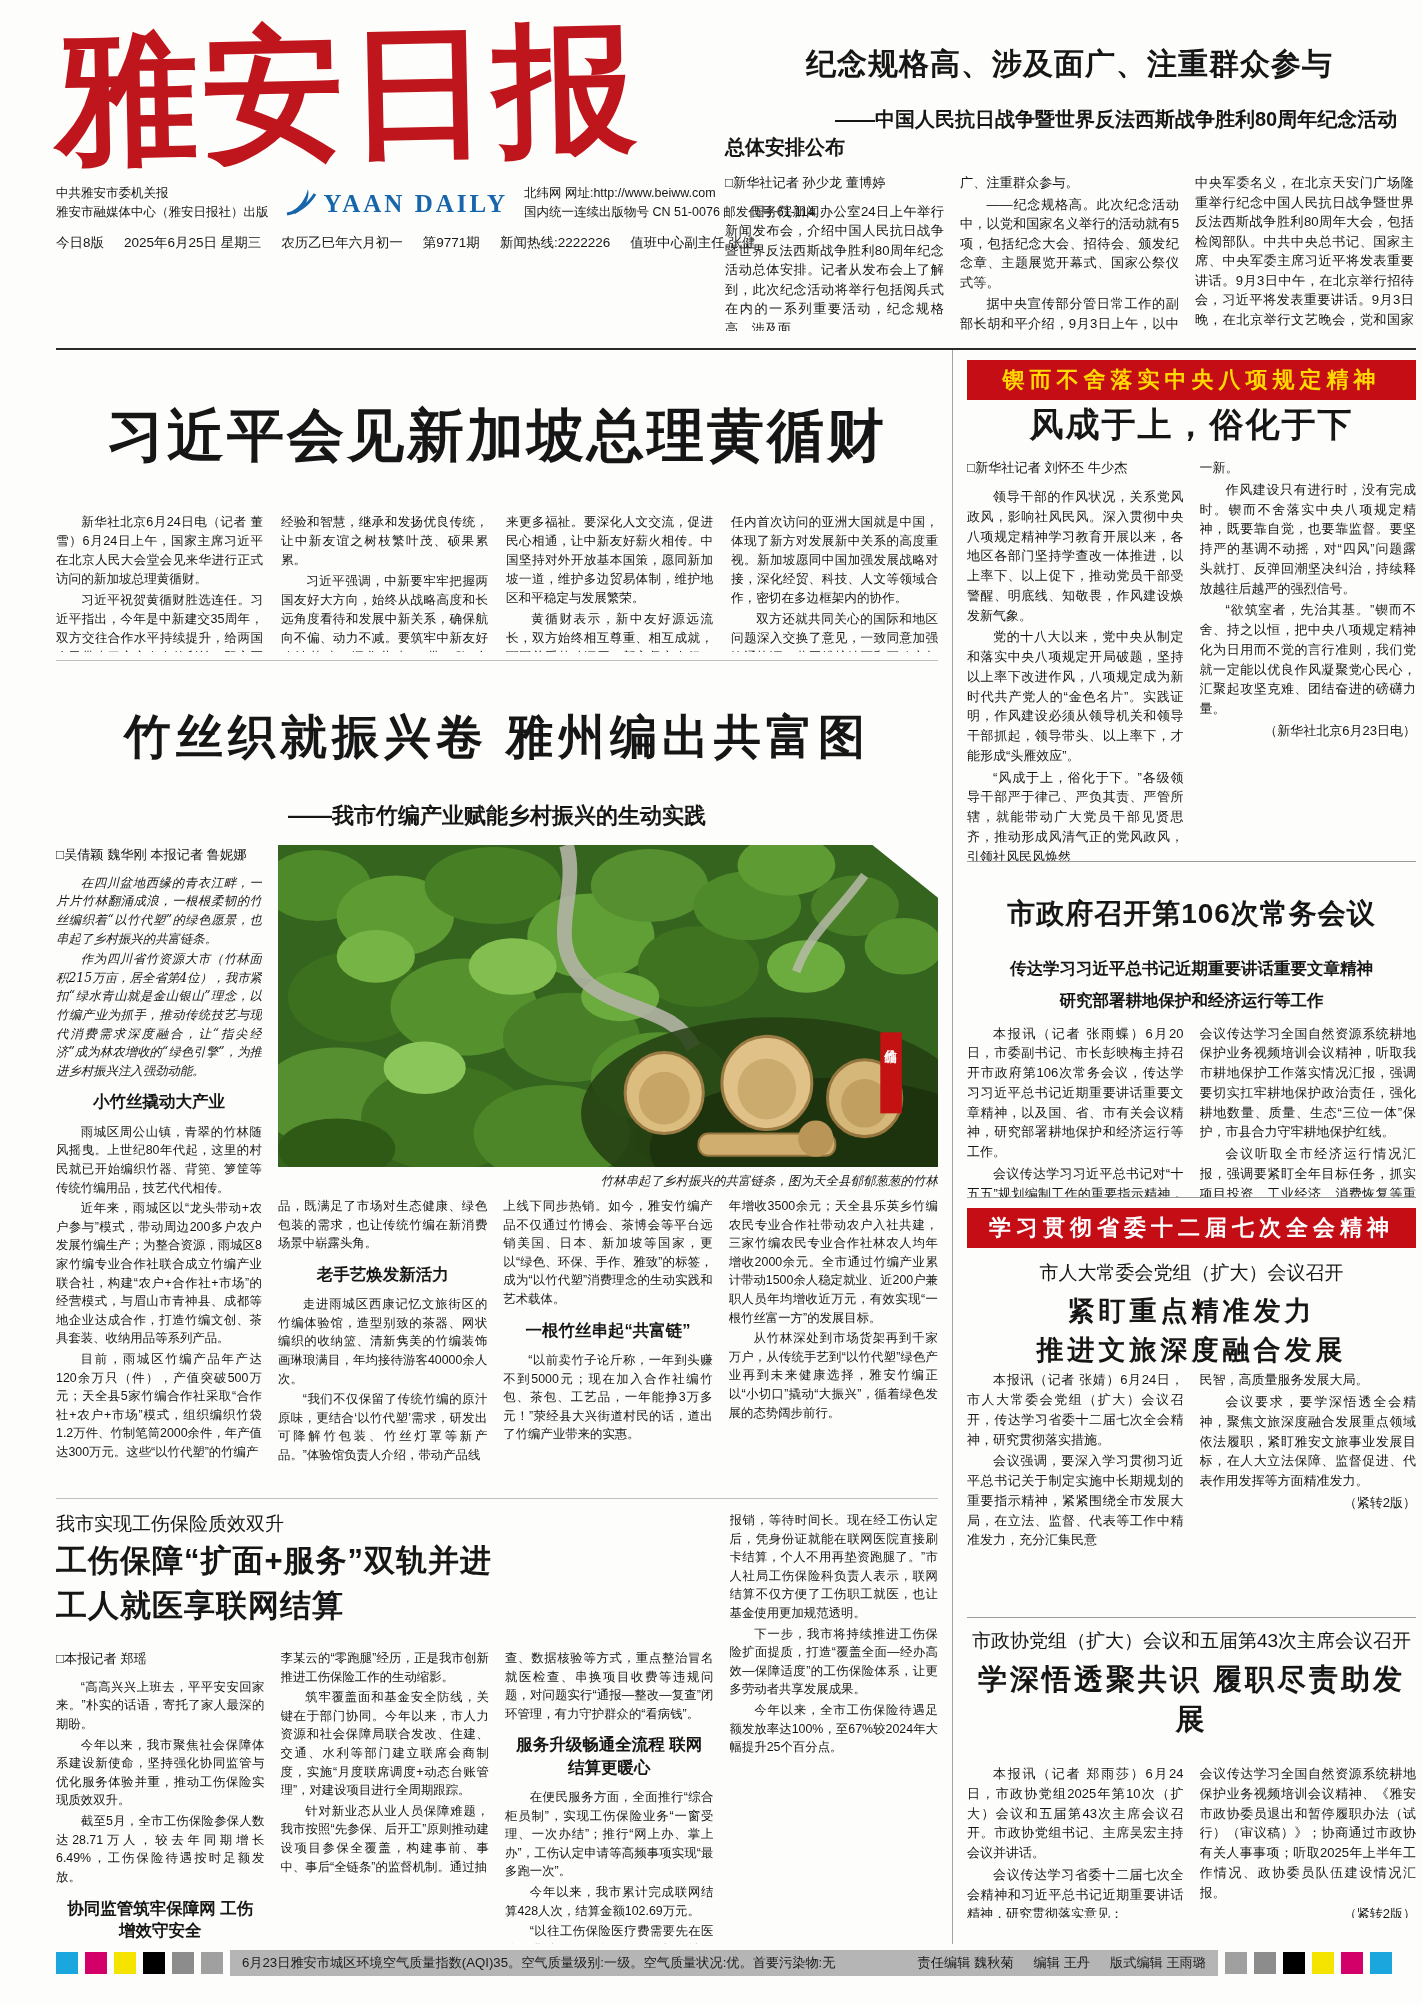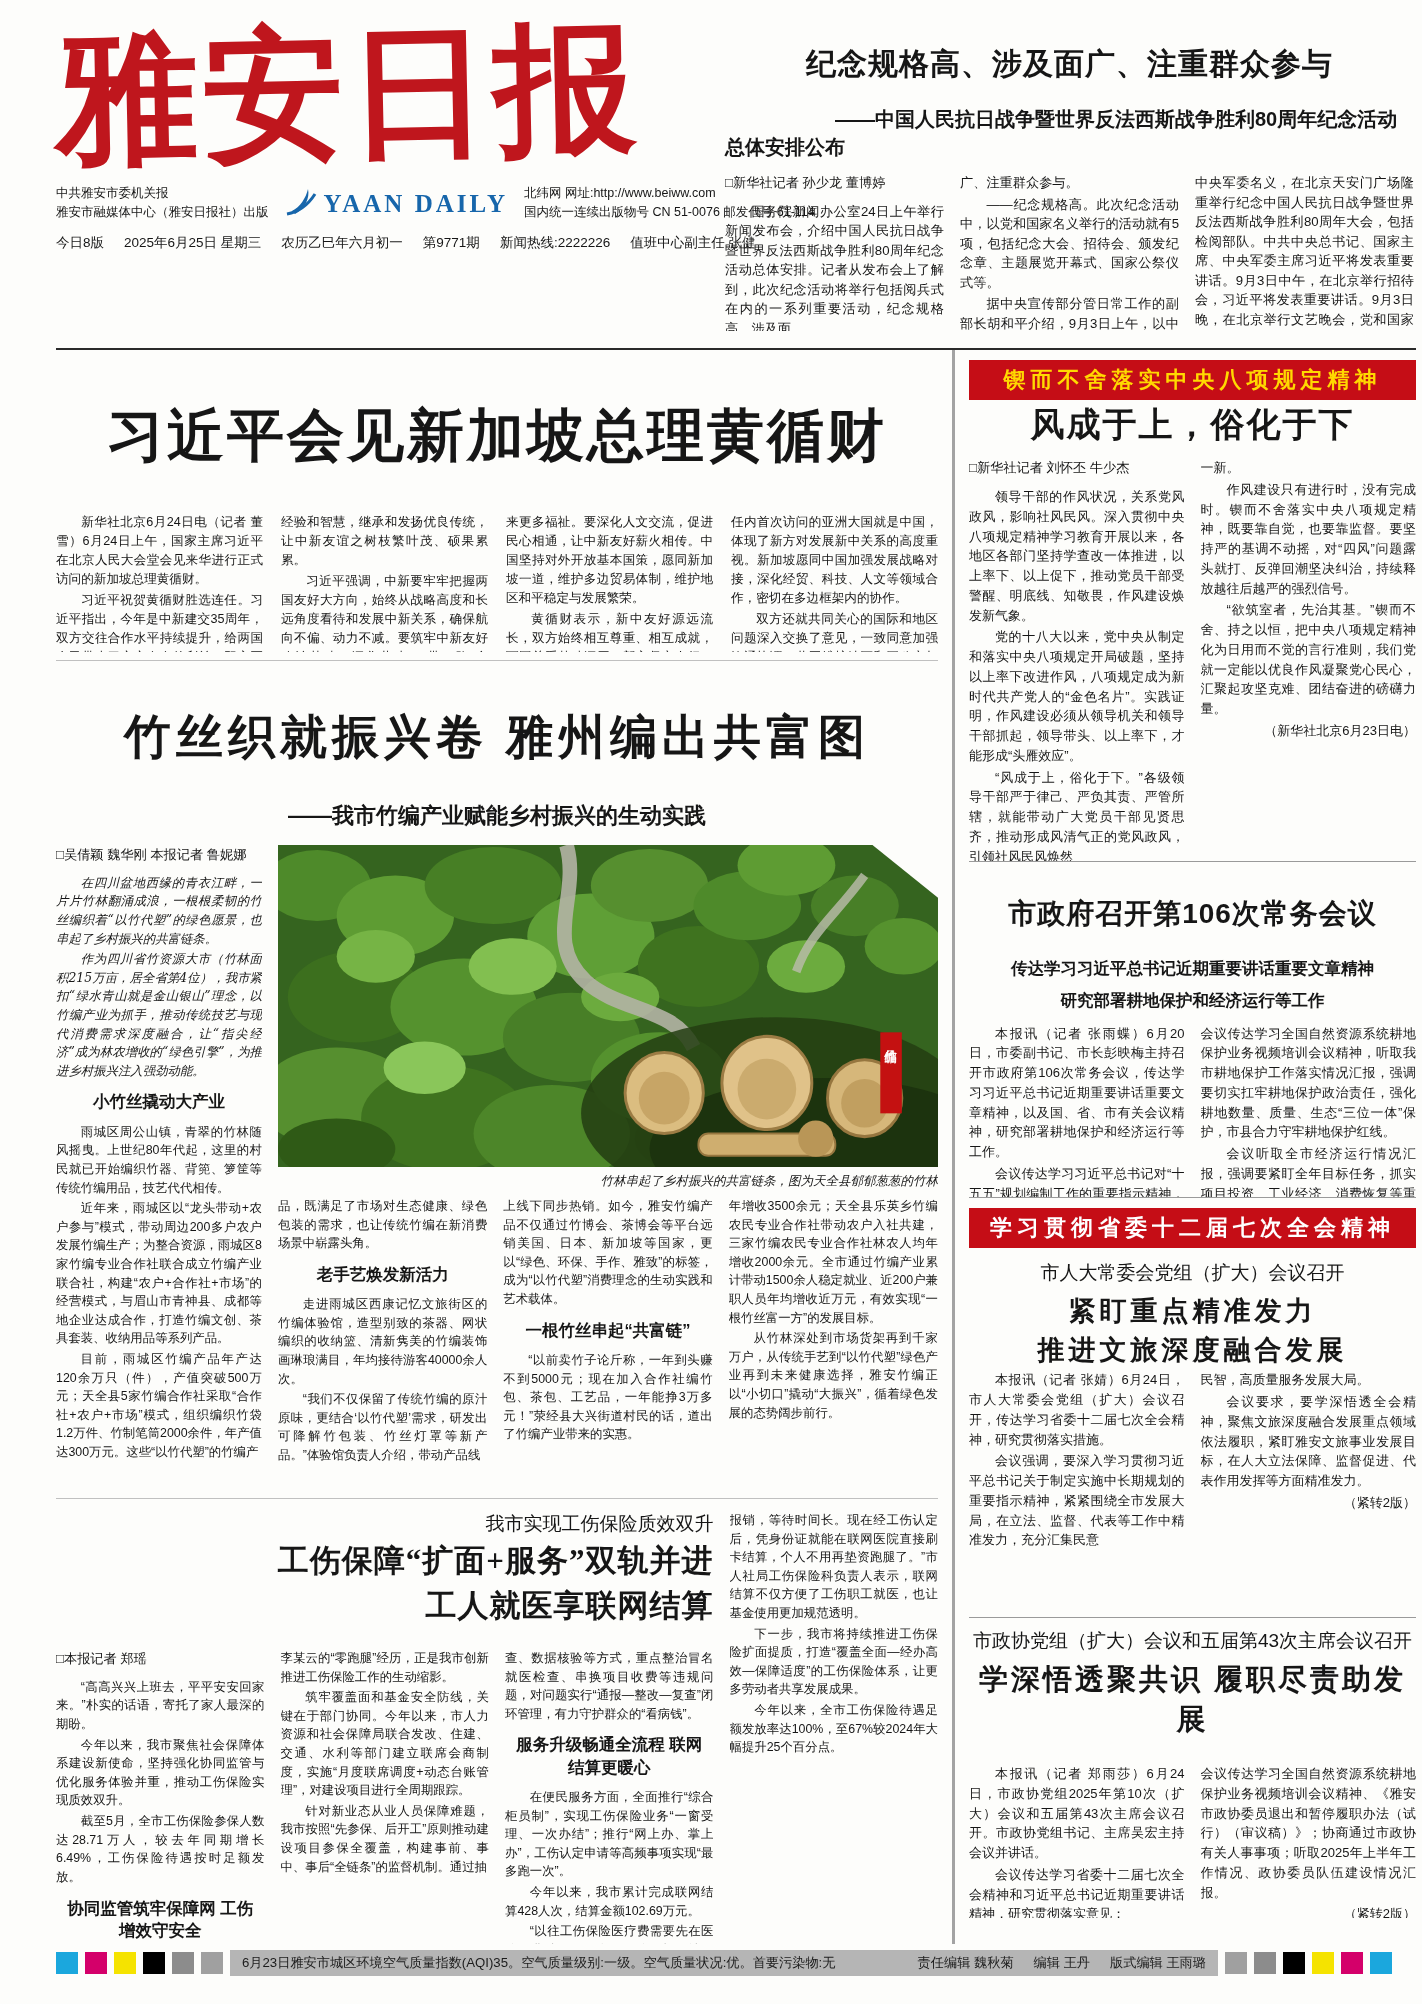--- a/index.html
+++ b/index.html
@@ -24,21 +24,21 @@
   
   .tr-art{flex:1;padding:12px 2px 0 14px;box-sizing:border-box;}
   .tr-title{font-size:30px;font-weight:bold;text-align:center;letter-spacing:1px;}
   .tr-sub{font-size:20px;font-weight:bold;margin-top:9px;line-height:1.4;text-indent:5.5em;text-align:left;}
   .tr-body{display:flex;gap:16px;margin-top:12px;height:158px;overflow:hidden;}
   .tr-col{flex:1;font-size:13.2px;line-height:1.48;}
   .byline{font-size:13.2px;margin-bottom:9px;text-indent:0;}
   
   .main{display:flex;}
   .lz{width:896px;flex:none;padding-right:14px;box-sizing:border-box;}
-  .rz{flex:1;border-left:3px solid #a3a3a3;padding-left:14px;box-sizing:border-box;}
+  .rz{flex:1;border-left:1px solid #a3a3a3;padding-left:14px;box-sizing:border-box;}
   
   .a2{padding-top:10px;height:302px;box-sizing:border-box;overflow:hidden;}
   .a2-title{font-size:57px;font-weight:900;text-align:center;letter-spacing:3px;white-space:nowrap;}
   .a2-body{display:flex;gap:18px;margin-top:16px;height:204px;overflow:hidden;}
   .a2-col{flex:1;font-size:12.6px;line-height:1.5;}
   
   .a3{border-top:1px solid #c0c0c0;margin-top:8px;padding-top:14px;height:830px;box-sizing:border-box;overflow:hidden;}
   .a3-title{font-size:47px;font-weight:900;text-align:center;letter-spacing:5px;white-space:nowrap;}
   .a3-sub{font-size:22px;font-weight:bold;text-align:center;margin-top:10px;}
   .a3-grid{display:grid;grid-template-columns:206px 1fr 1fr 1fr;column-gap:16px;margin-top:14px;
@@ -46,21 +46,21 @@
   .a3-col1{grid-column:1;grid-row:1 / span 2;font-size:12.4px;line-height:1.5;overflow:hidden;}
   .intro{font-family:"DejaVu Serif","Liberation Serif",serif;font-style:italic;}
   .photo-wrap{grid-column:2 / span 3;grid-row:1;}
   .photo{width:100%;height:322px;display:block;}
   .caption{font-size:12.5px;text-align:right;margin-top:6px;font-family:"DejaVu Serif",serif;font-style:italic;}
   .a3-col{font-size:12.4px;line-height:1.5;overflow:hidden;grid-row:2;}
   .subhead{font-size:16.5px;font-weight:bold;text-align:center;margin:10px 6px;text-indent:0;line-height:1.35;}
   
   .a4{border-top:1px solid #c0c0c0;margin-top:8px;padding-top:12px;height:446px;box-sizing:border-box;overflow:hidden;}
   .a4-grid{display:grid;grid-template-columns:1fr 1fr 1fr 1fr;column-gap:16px;grid-template-rows:138px auto;height:100%;}
-  .a4-head{grid-column:1 / span 3;grid-row:1;text-align:right;font-family:Liberation Serif, serif;}
+  .a4-head{grid-column:1 / span 3;grid-row:1;text-align:left;}
   .a4-kicker{font-size:19px;}
   .a4-title{font-size:31px;font-weight:900;letter-spacing:1px;margin-top:3px;}
   .a4-col{font-size:12.4px;line-height:1.5;overflow:hidden;grid-row:2;}
   .a4-col4{grid-column:4;grid-row:1 / span 2;font-size:12.4px;line-height:1.5;overflow:hidden;}
   
   .r-art{border-bottom:1px solid #9a9a9a;padding:10px 0 10px;box-sizing:border-box;overflow:hidden;}
   .r-art:last-child{border-bottom:none;}
   .banner{background:#c50d16;color:#ffd900;font-size:22px;font-weight:bold;text-align:center;
           letter-spacing:5px;padding:5px 0;}
   .banner.white{color:#ffffff;}

